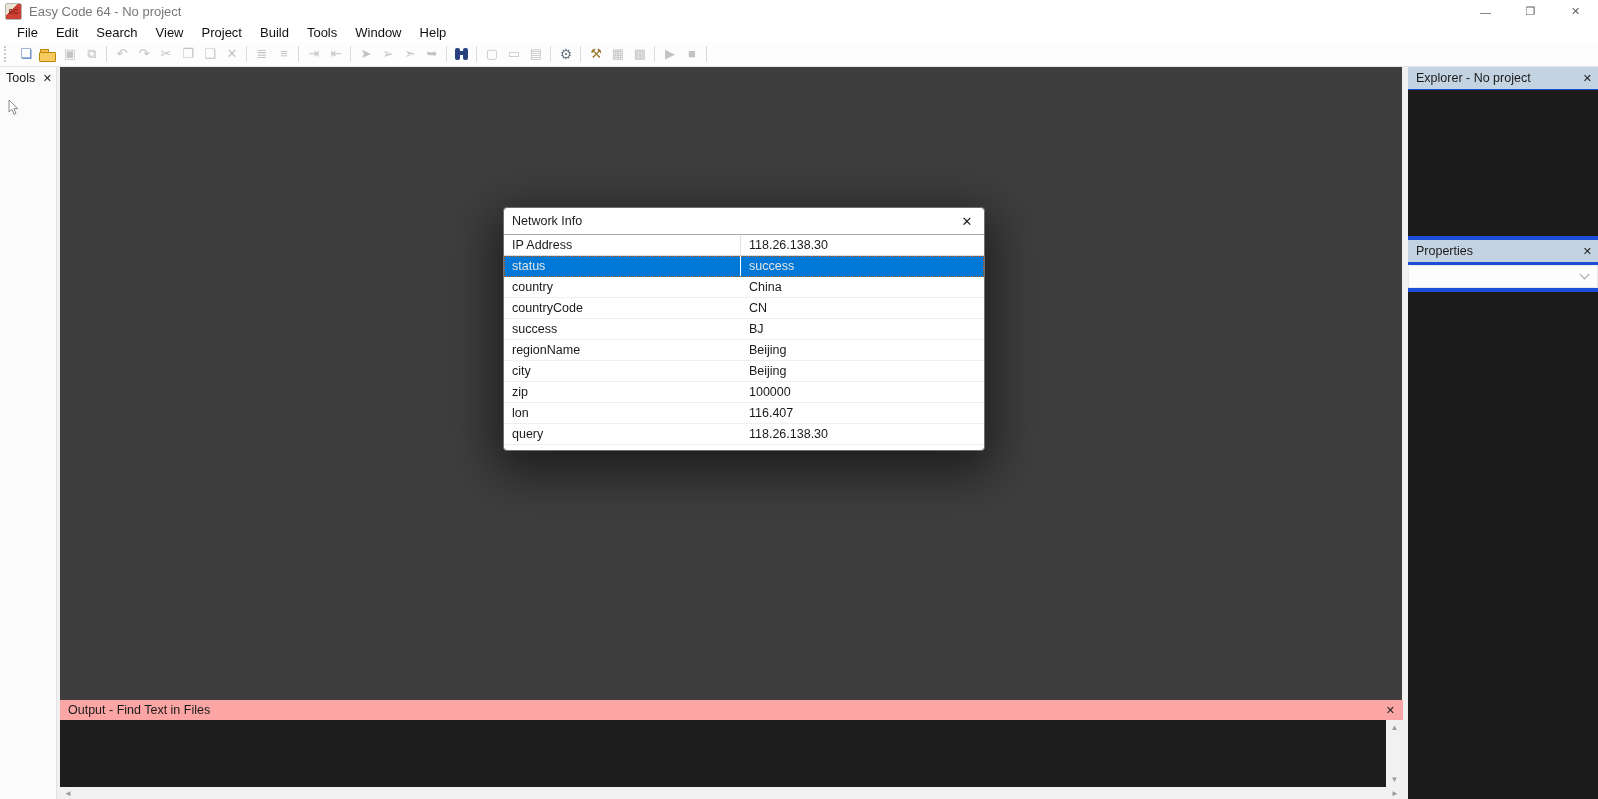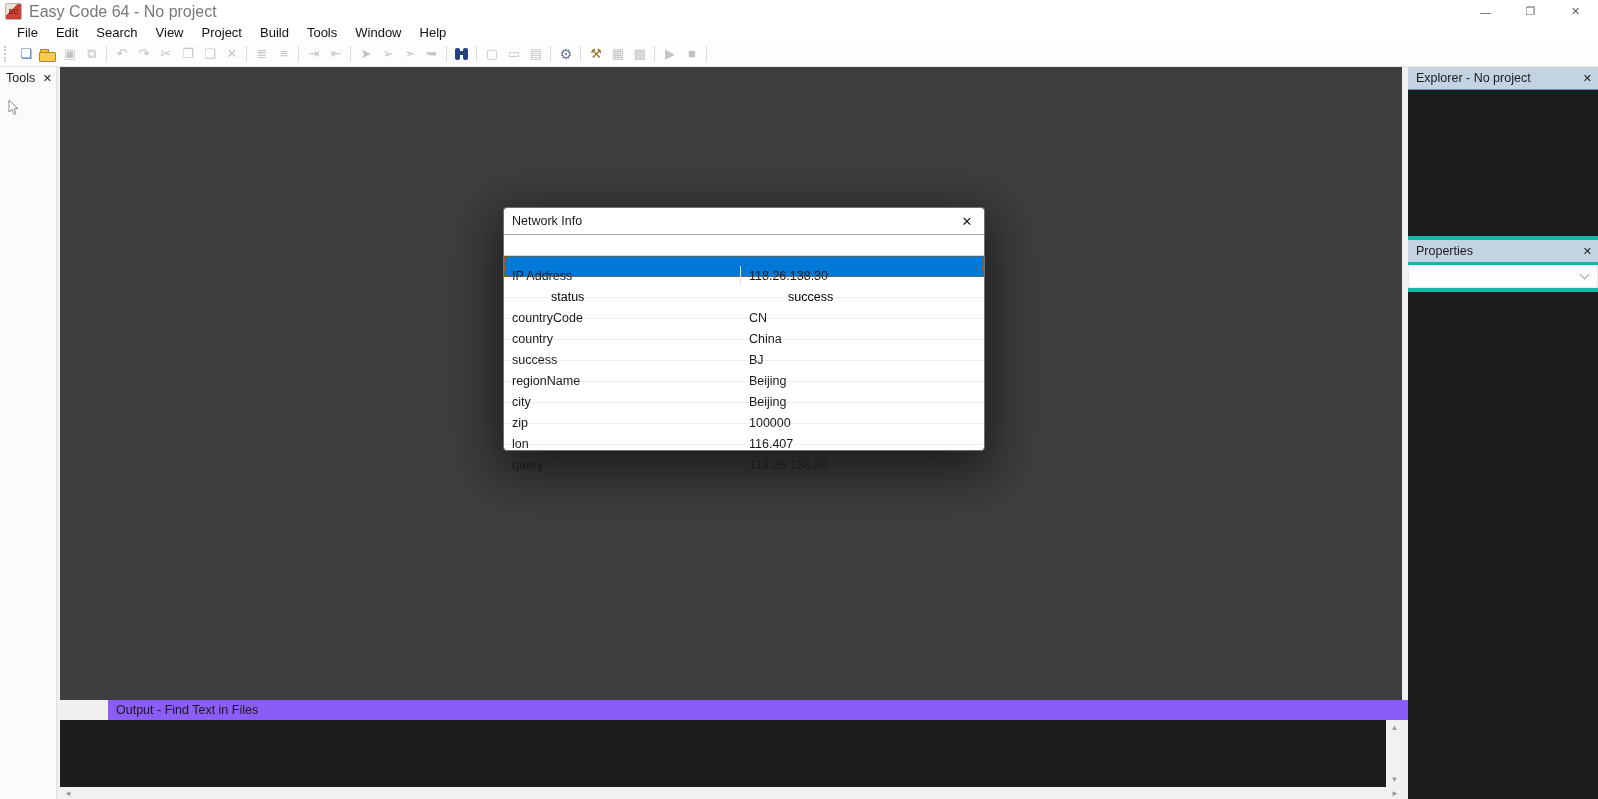--- a/index.html
+++ b/index.html
@@ -5,21 +5,21 @@
   html,body{margin:0;padding:0;}
   #app{position:relative;width:1598px;height:799px;background:#f0f0f0;overflow:hidden;
        font-family:"Liberation Sans","DejaVu Sans",sans-serif;color:#1a1a1a;}
 
   
   .titlebar{position:absolute;left:0;top:0;width:100%;height:23px;background:#ffffff;
             display:flex;align-items:center;}
   .app-icon{width:15px;height:15px;margin:0 7px 0 5px;background:linear-gradient(135deg,#ece5d4 0 40%,#cf4034 40%);
             border:1px solid #b5b5b5;border-radius:2px;display:flex;align-items:center;justify-content:center;
             font-size:7px;font-weight:bold;color:#7e2019;}
-  .title-text{font-size:16px;color:#787878;}
+  .title-text{font-size:13px;color:#787878;}
   .win-controls{margin-left:auto;display:flex;height:100%;}
   .win-btn{width:45px;height:100%;display:flex;align-items:center;justify-content:center;
            color:#5f5f5f;font-size:11px;}
 
   
   .menubar{position:absolute;left:0;top:23px;width:100%;height:19px;background:#ffffff;
            display:flex;align-items:center;padding-left:8px;box-sizing:border-box;}
   .menu-item{padding:0 9px;font-size:13px;color:#111;}
 
   
@@ -46,59 +46,59 @@
   .tools-panel{position:absolute;left:0;top:67px;width:57px;bottom:0;background:#fbfbfb;
                border-right:1px solid #e2e2e2;box-sizing:border-box;}
   .tools-header{height:22px;display:flex;align-items:center;padding:0 4px 0 6px;font-size:12.5px;}
   .panel-x{margin-left:auto;font-size:11px;font-weight:700;color:#222;line-height:1;}
   .tools-body{padding:10px 0 0 7px;}
 
   
   .canvas{position:absolute;left:60px;top:67px;width:1342px;height:633px;background:#3e3e3e;}
 
   
-  .output-header{position:absolute;left:60px;top:700px;width:1343px;height:20px;background:#8b5cf6;
-                 display:flex;align-items:center;padding:0 8px;box-sizing:border-box;font-size:12.5px;margin-left:48px;}
+  .output-header{position:absolute;left:60px;top:700px;width:1343px;height:20px;background:#fca5a5;
+                 display:flex;align-items:center;padding:0 8px;box-sizing:border-box;font-size:12.5px;}
   .output-body{position:absolute;left:60px;top:720px;width:1326px;height:67px;background:#1d1d1d;}
   .output-vscroll{position:absolute;left:1386px;top:720px;width:17px;height:67px;background:#f1f1f1;
                   display:flex;flex-direction:column;justify-content:space-between;align-items:center;
                   padding:3px 0;box-sizing:border-box;font-size:8px;color:#a3a3a3;}
   .output-hscroll{position:absolute;left:60px;top:787px;width:1343px;height:12px;background:#f1f1f1;
                   display:flex;justify-content:space-between;align-items:center;
                   padding:0 4px;box-sizing:border-box;font-size:8px;color:#8f8f8f;}
 
   
-  .right-col{position:absolute;left:1408px;top:67px;width:190px;bottom:0;background:#14b8a6;
+  .right-col{position:absolute;left:1408px;top:67px;width:190px;bottom:0;background:#1d4ed8;
              display:flex;flex-direction:column;}
   .re-header{height:22px;background:#c4d3e2;display:flex;align-items:center;
              padding:0 6px 0 8px;font-size:12.5px;flex:0 0 auto;}
   .explorer-black{height:146px;background:#1c1c1c;margin-top:1px;flex:0 0 auto;}
   .rc-gap{height:4px;flex:0 0 auto;}
   .prop-combo{height:21px;background:#fdfdfd;border:1px solid #e9e9e9;margin-top:3px;
               position:relative;flex:0 0 auto;}
   .chevron{position:absolute;right:9px;top:5px;width:6px;height:6px;
            border-right:1.5px solid #9aa4ae;border-bottom:1.5px solid #9aa4ae;transform:rotate(45deg);}
   .prop-black{flex:1 1 auto;background:#1c1c1c;margin-top:4px;}
 
   
   .dialog{position:absolute;left:503px;top:207px;width:480px;background:#ffffff;
           border:1px solid #6f6f6f;border-radius:4px;
           box-shadow:0 14px 50px 8px rgba(0,0,0,0.55);}
   .dlg-title{height:26px;display:flex;align-items:center;padding-left:8px;font-size:12.5px;
              border-bottom:1px solid #ababab;}
   .dlg-close{margin-left:auto;width:34px;text-align:center;font-size:13px;color:#222;}
   .nlist{padding-bottom:5px;}
   .nrow{display:flex;height:21px;font-size:12.5px;border-bottom:1px solid #efefef;box-sizing:border-box;}
-  .ncell{display:flex;align-items:center;height:100%;box-sizing:border-box;padding-left:8px;margin-top:31px;}
+  .ncell{display:flex;align-items:center;height:100%;box-sizing:border-box;padding-left:8px;}
   .nkey{width:237px;border-right:1px solid transparent;}
   .nval{flex:1;}
   .nrow.header{border-bottom:1px solid #dadada;}
   .nrow.header .nkey{border-right-color:#e3e3e3;}
-  .nrow.selected{background:#0078d7;color:#000000;outline:1px dotted #b25a00;outline-offset:-1px;
-                 border-bottom-color:#0078d7;padding-left:39px;}
+  .nrow.selected{background:#0078d7;color:#e5e5e5;outline:1px dotted #b25a00;outline-offset:-1px;
+                 border-bottom-color:#0078d7;}
   .nrow.selected .nkey{border-right-color:#ffffff;}
 
   .scroll-arrow{color:#9c9c9c;}
 </style>
 </head>
 <body>
 
 <div id="app">
 
   <div class="titlebar">
@@ -227,28 +227,28 @@
         <div class="ncell nkey">IP Address</div>
         <div class="ncell nval">118.26.138.30</div>
       </div>
       <div>
 
       <div class="nrow selected">
             <div class="ncell nkey">status</div>
             <div class="ncell nval">success</div>
           </div>
           <div class="nrow">
+            <div class="ncell nkey">country</div>
+            <div class="ncell nval">China</div>
+          </div>
+          <div class="nrow">
             <div class="ncell nkey">countryCode</div>
             <div class="ncell nval">CN</div>
           </div>
           <div class="nrow">
-            <div class="ncell nkey">country</div>
-            <div class="ncell nval">China</div>
-          </div>
-          <div class="nrow">
             <div class="ncell nkey">success</div>
             <div class="ncell nval">BJ</div>
           </div>
           <div class="nrow">
             <div class="ncell nkey">regionName</div>
             <div class="ncell nval">Beijing</div>
           </div>
           <div class="nrow">
             <div class="ncell nkey">city</div>
             <div class="ncell nval">Beijing</div>

